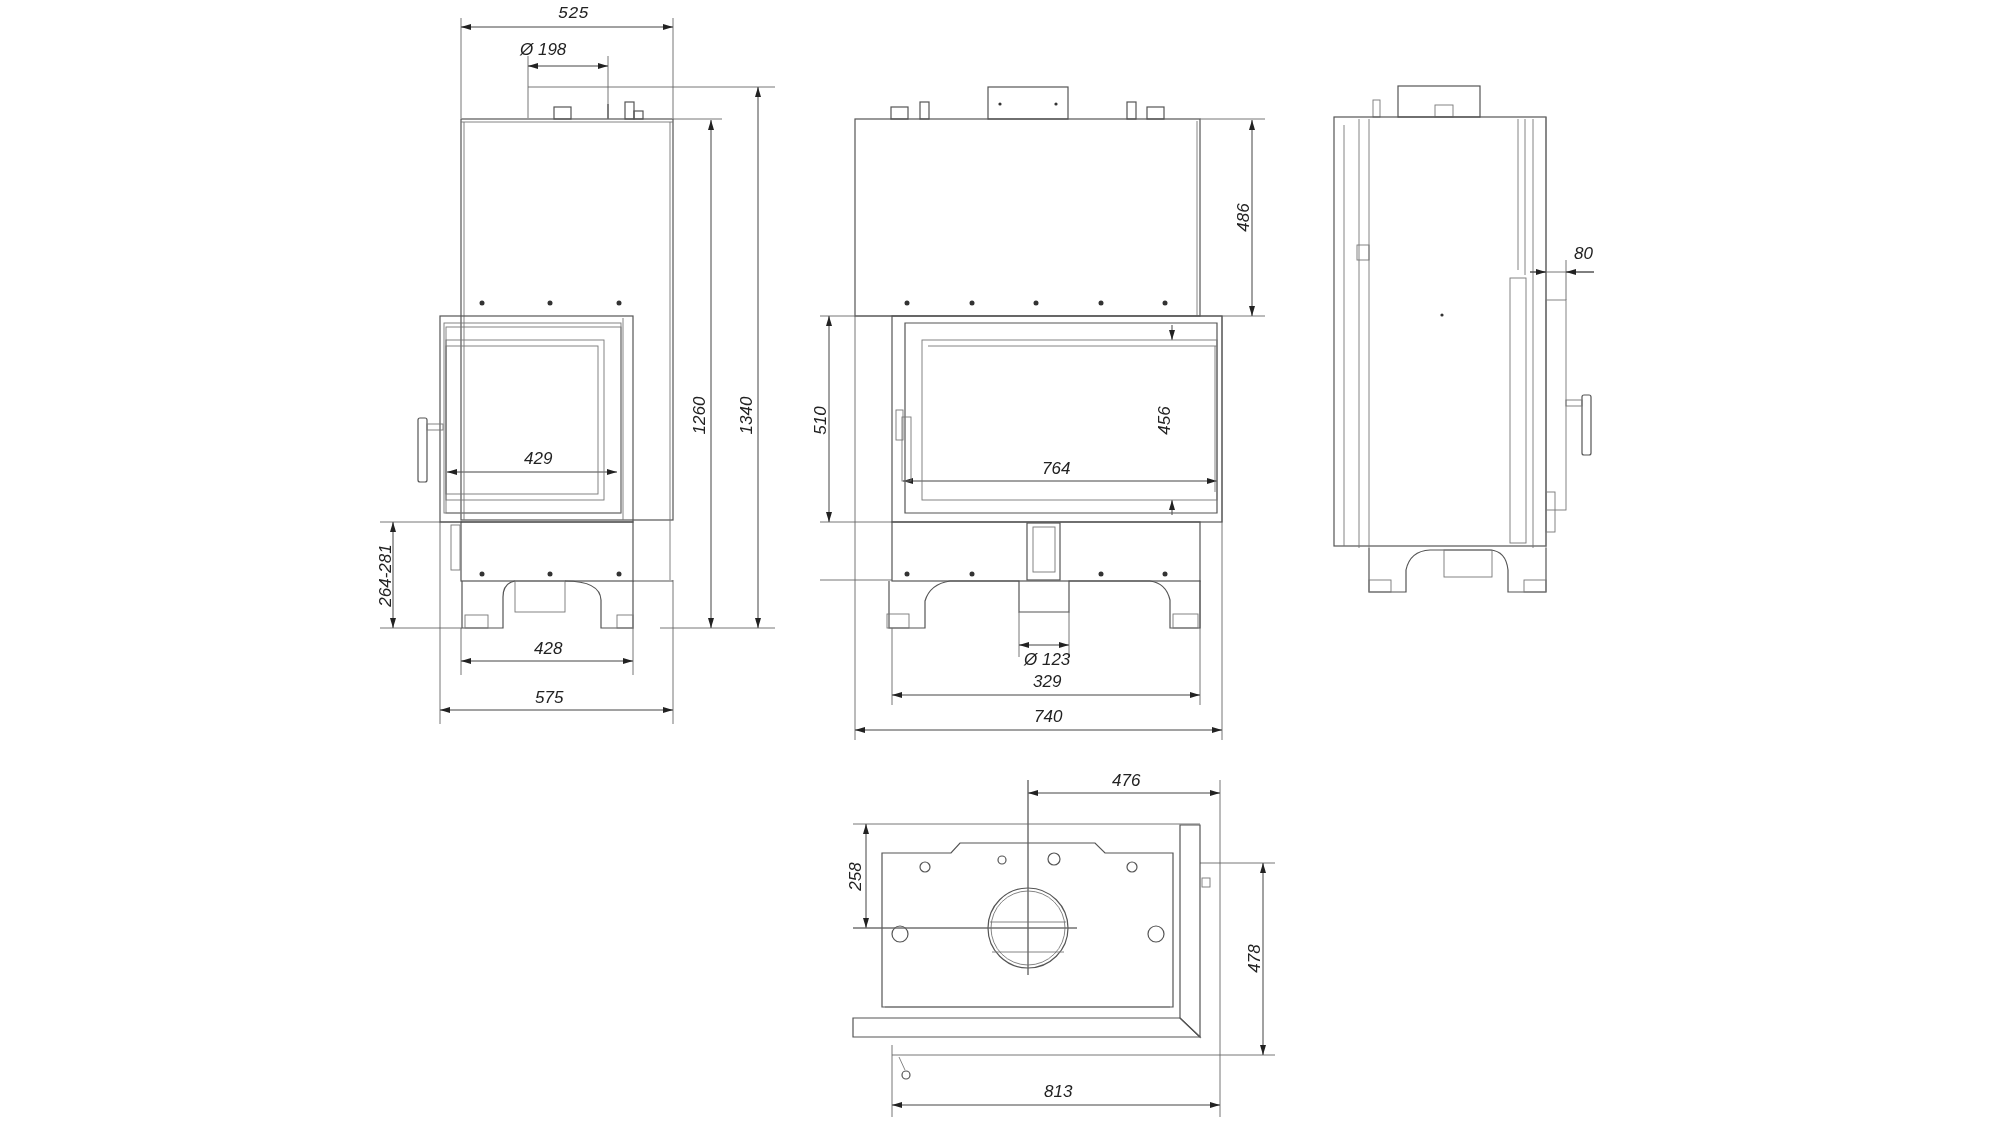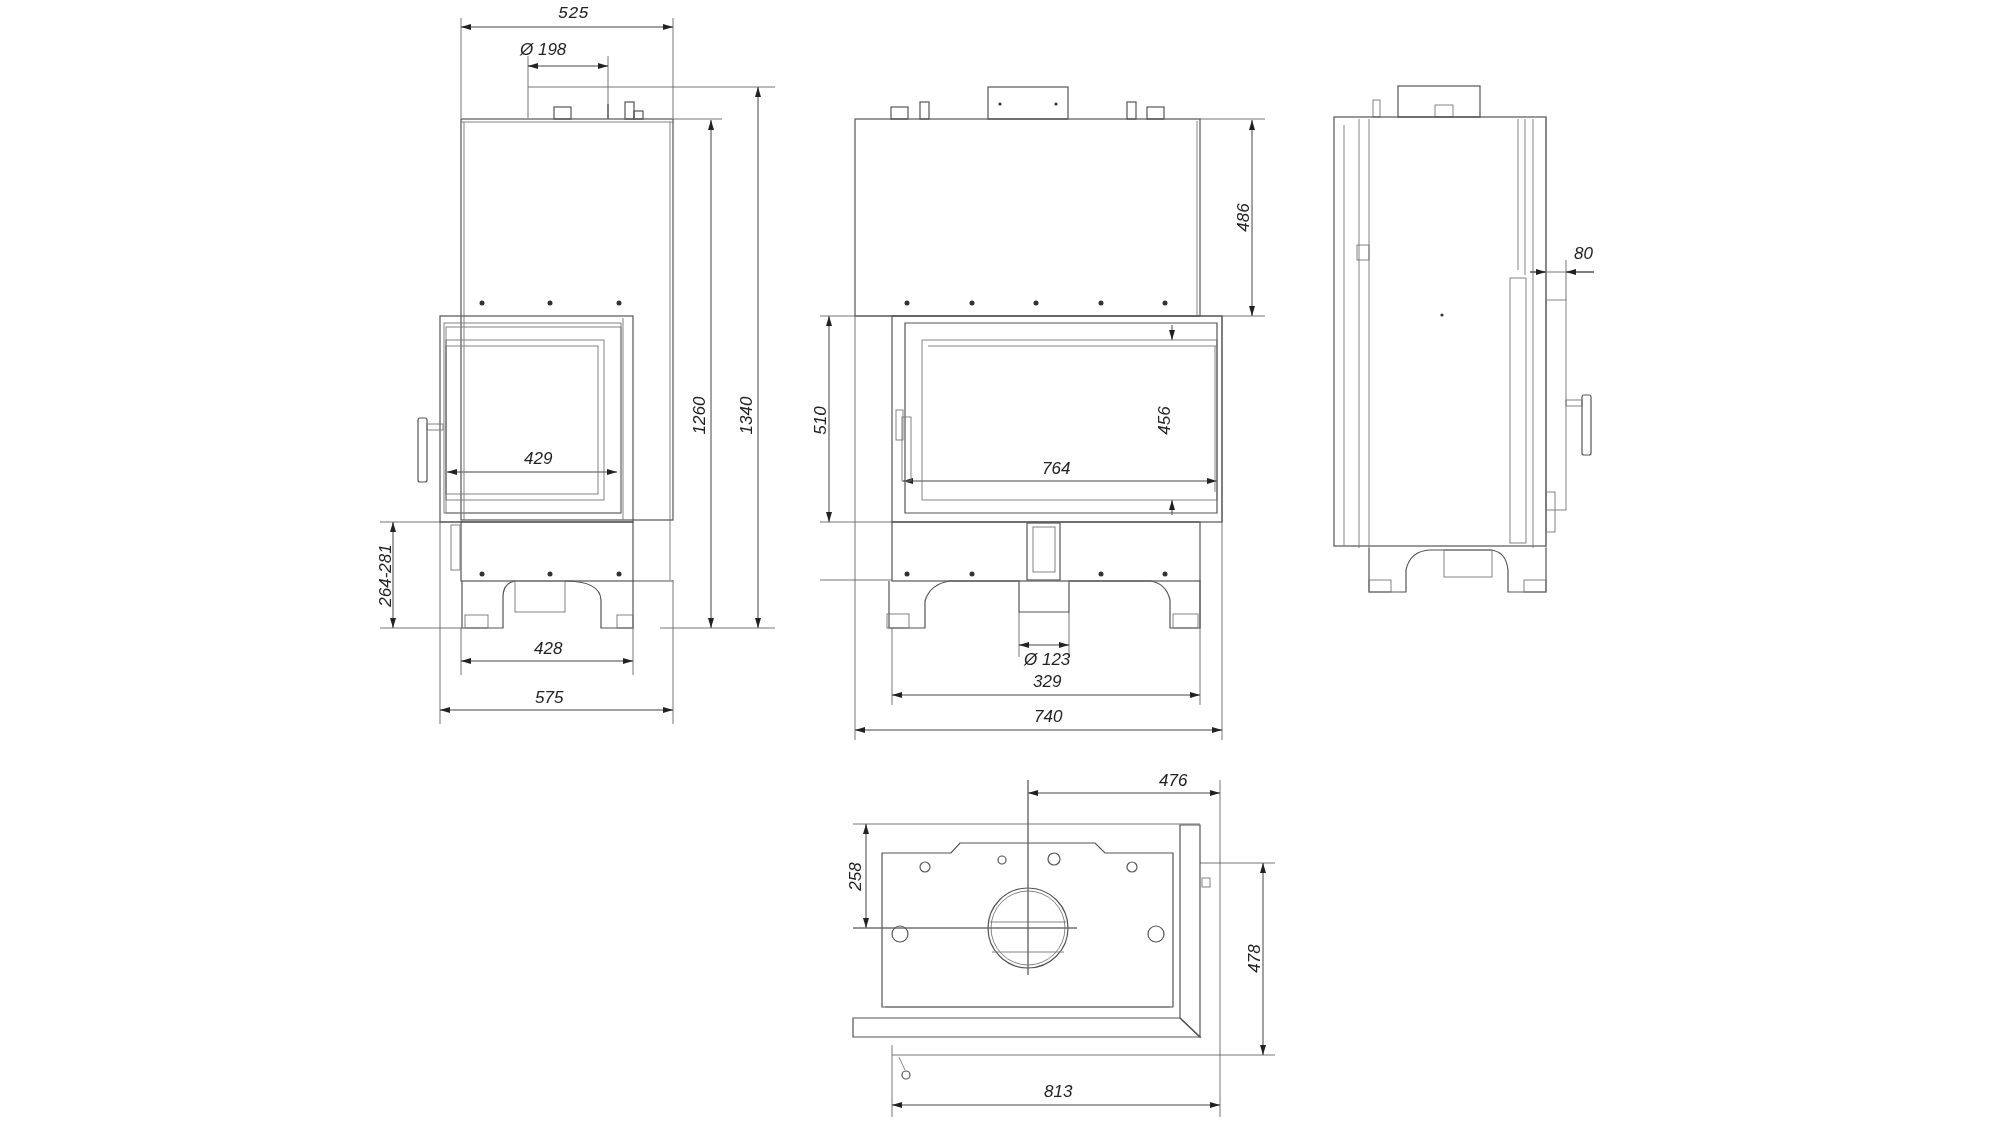--- a/index.html
+++ b/index.html
@@ -222,16 +222,16 @@
 <div class="lbl vert" style="left:1229px; top:209px;">486</div>
 <div class="lbl vert" style="left:806px; top:412px;">510</div>
 <div class="lbl vert" style="left:1150px; top:412px;">456</div>
 <div class="lbl" style="left:1026px; top:460px;margin-left:16px;">764</div>
 <div class="lbl" style="left:1024px; top:651px;">Ø 123</div>
 <div class="lbl" style="left:1033px; top:673px;">329</div>
 <div class="lbl" style="left:1034px; top:708px;">740</div>
 
 <div class="lbl" style="left:1574px; top:265px; transform:translateY(-20px);">80</div>
 
-<div class="lbl" style="left:1159px; top:772px;">476</div>
+<div class="lbl" style="left:1112px; top:772px;">476</div>
 <div class="lbl vert" style="left:841px; top:868px;">258</div>
 <div class="lbl vert" style="left:1240px; top:950px;">478</div>
 <div class="lbl" style="left:1044px; top:1083px;">813</div>
 
 </body></html>

